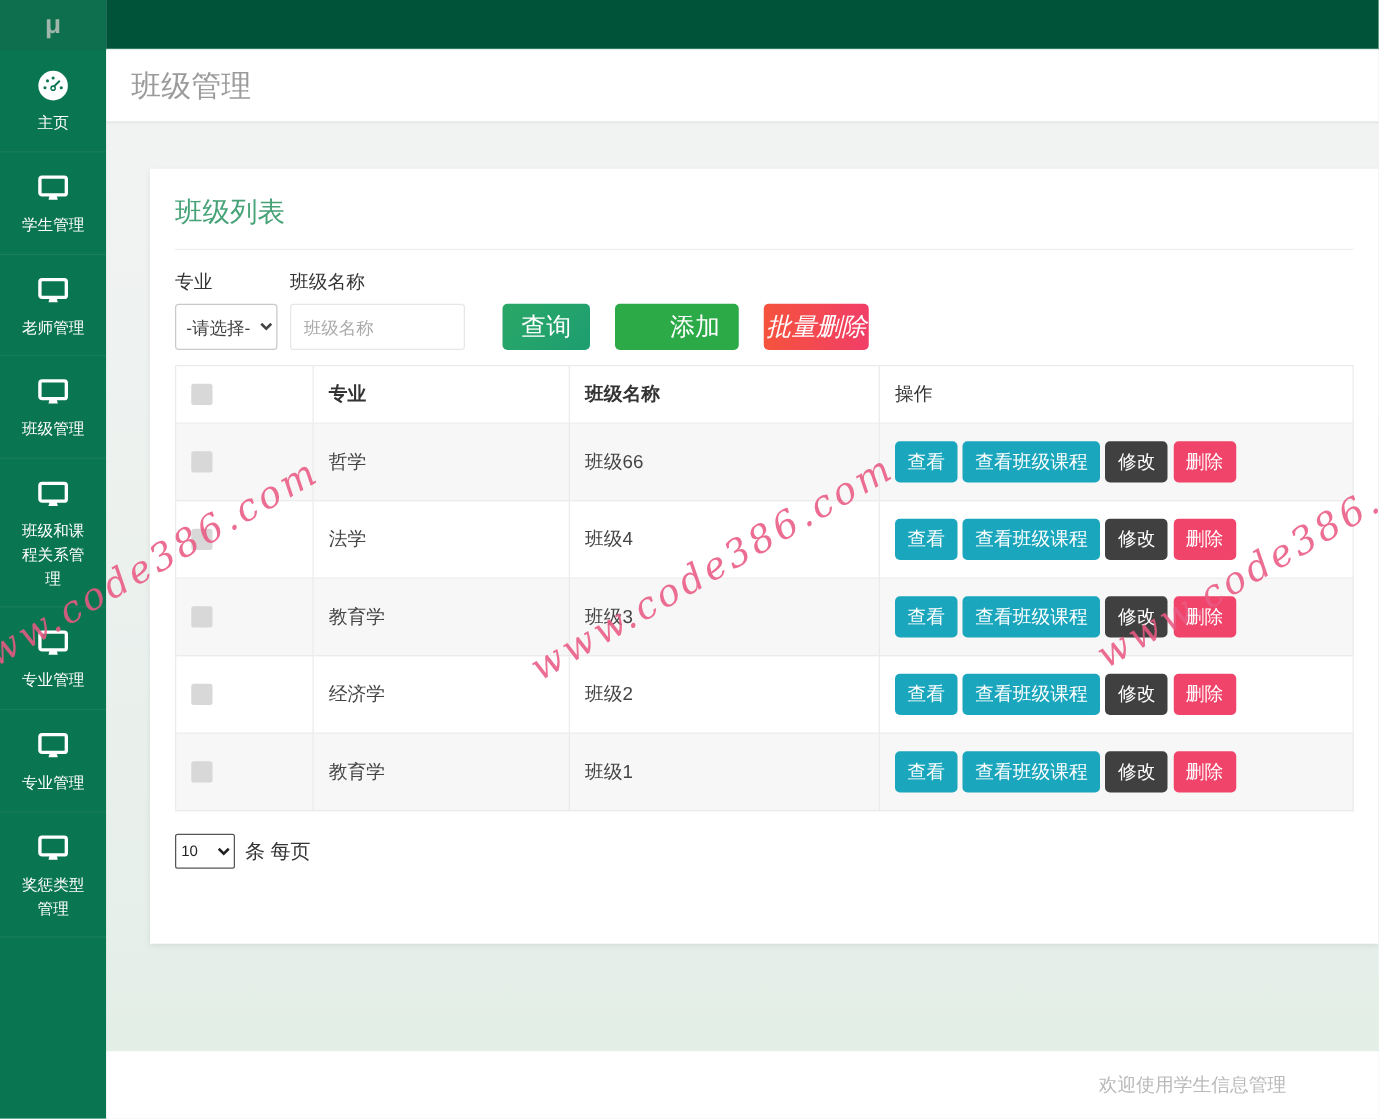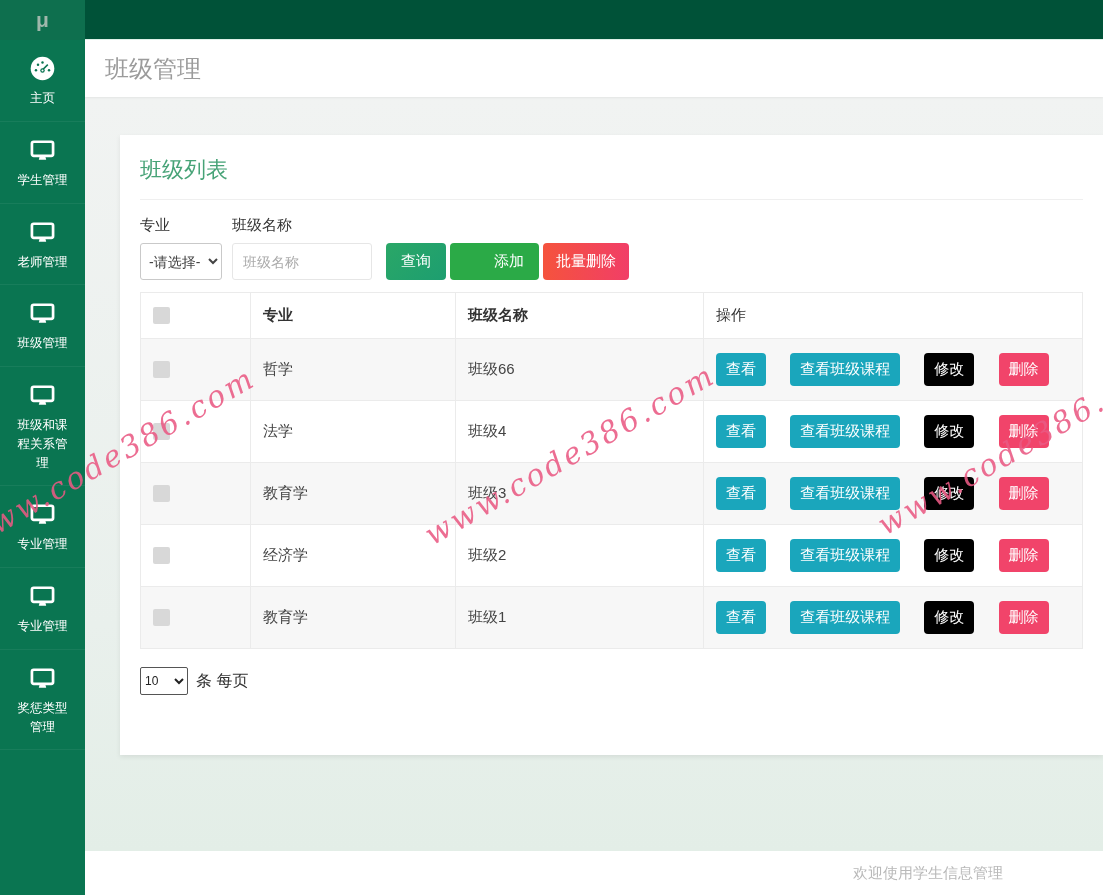--- a/index.html
+++ b/index.html
@@ -37,53 +37,53 @@
   .field { display:flex; flex-direction:column; margin-right:10px; }
   .field label { font-size:15px; color:#333; margin-bottom:8px; }
   .field select { width:82px; height:37px; border:1px solid #c9c9c9; border-radius:3px;
                   font-size:14px; color:#444; padding:0 4px; background:#fff;
                   font-family:"Liberation Sans","DejaVu Sans",sans-serif; }
   .field input { width:140px; height:37px; border:1px solid #e6e6e6; border-radius:3px;
                  font-size:14px; color:#444; padding:0 10px;
                  font-family:"Liberation Sans","DejaVu Sans",sans-serif; }
   .field input::placeholder { color:#aaa; }
   .btn-bar { display:flex; align-items:center; }
-  .fbtn { height:37px; border:none; border-radius:4px; color:#fff; font-size:15px;
-          padding:0 15px; margin-left:4px; cursor:pointer;
+  .fbtn { height:37px; border:none; border-radius:4px; color:#fff; font-size:20px;
+          padding:0 15px; margin-left:20px; cursor:pointer;
           font-family:"Liberation Sans","DejaVu Sans",sans-serif; }
   .fbtn.search { background:linear-gradient(135deg,#2aa767,#1d9e70); }
   .fbtn.add { background:#2baa47;padding-left:44px; }
-  .fbtn.batchdel { background:linear-gradient(90deg,#f5533d,#f13e67); padding:0 13px; }
+  .fbtn.batchdel { background:linear-gradient(90deg,#f5533d,#f13e67); padding:0 2px;font-style:italic; }
 
   
   table { border-collapse:collapse; width:100%; font-size:15px; color:#444; table-layout:fixed; }
   th, td { border:1px solid #ebebeb; padding:13px 12px; text-align:left; vertical-align:middle; }
   th { font-weight:bold; color:#333; background:#fff; }
   th.op-col { font-weight:normal; }
   col.c-check { width:110px; } col.c-major { width:205px; } col.c-name { width:248px; }
   tbody td { height:62px; }
   tbody tr:nth-child(odd) td { background:#f7f7f7; }
   .checkbox { width:17px; height:17px; background:#d8d8d8; border-radius:2px; cursor:pointer; }
 
   .abtn { display:inline-block; padding:7px 10px; border-radius:4px; color:#fff; font-size:15px;
-          margin-right:20px; cursor:pointer; text-decoration:none; white-space:nowrap; }
+          margin-right:0; cursor:pointer; text-decoration:none; white-space:nowrap; }
   .abtn.view { background:#1aa6bc; }
-  .abtn.edit { background:#000000; }
+  .abtn.edit { background:#404040; }
   .abtn.del  { background:#f1446a; }
 
   
   .pager { margin-top:18px; display:flex; align-items:center; font-size:16px; color:#333; }
   .pager select { width:48px; height:28px; border:1px solid #555; font-size:12px; color:#222;
                   background:#fff; border-radius:2px;
                   font-family:"Liberation Sans","DejaVu Sans",sans-serif; }
   .pager .pager-suffix { margin-left:8px; }
 
   
-  .footer { height:44px; background:#fff; display:flex; align-items:center;
-            justify-content:flex-end; padding-right:100px; flex-shrink:0; }
+  .footer { height:54px; background:#fff; display:flex; align-items:center;
+            justify-content:flex-end; padding-right:74px; flex-shrink:0; }
   .footer span { color:#b9b9b9; font-size:15px; }
 
   
   .wm { position:absolute; z-index:60; font-family:"DejaVu Serif","Liberation Serif",serif;
         font-style:italic; font-size:30px; color:#ea5a84; letter-spacing:3px;
         transform:rotate(-30deg); white-space:nowrap; opacity:0.88; pointer-events:none; }
   .wm1 { left:-55px; top:440px; }
   .wm2 { left:405px; top:437px; }
   .wm3 { left:858px; top:427px; }
 </style>

